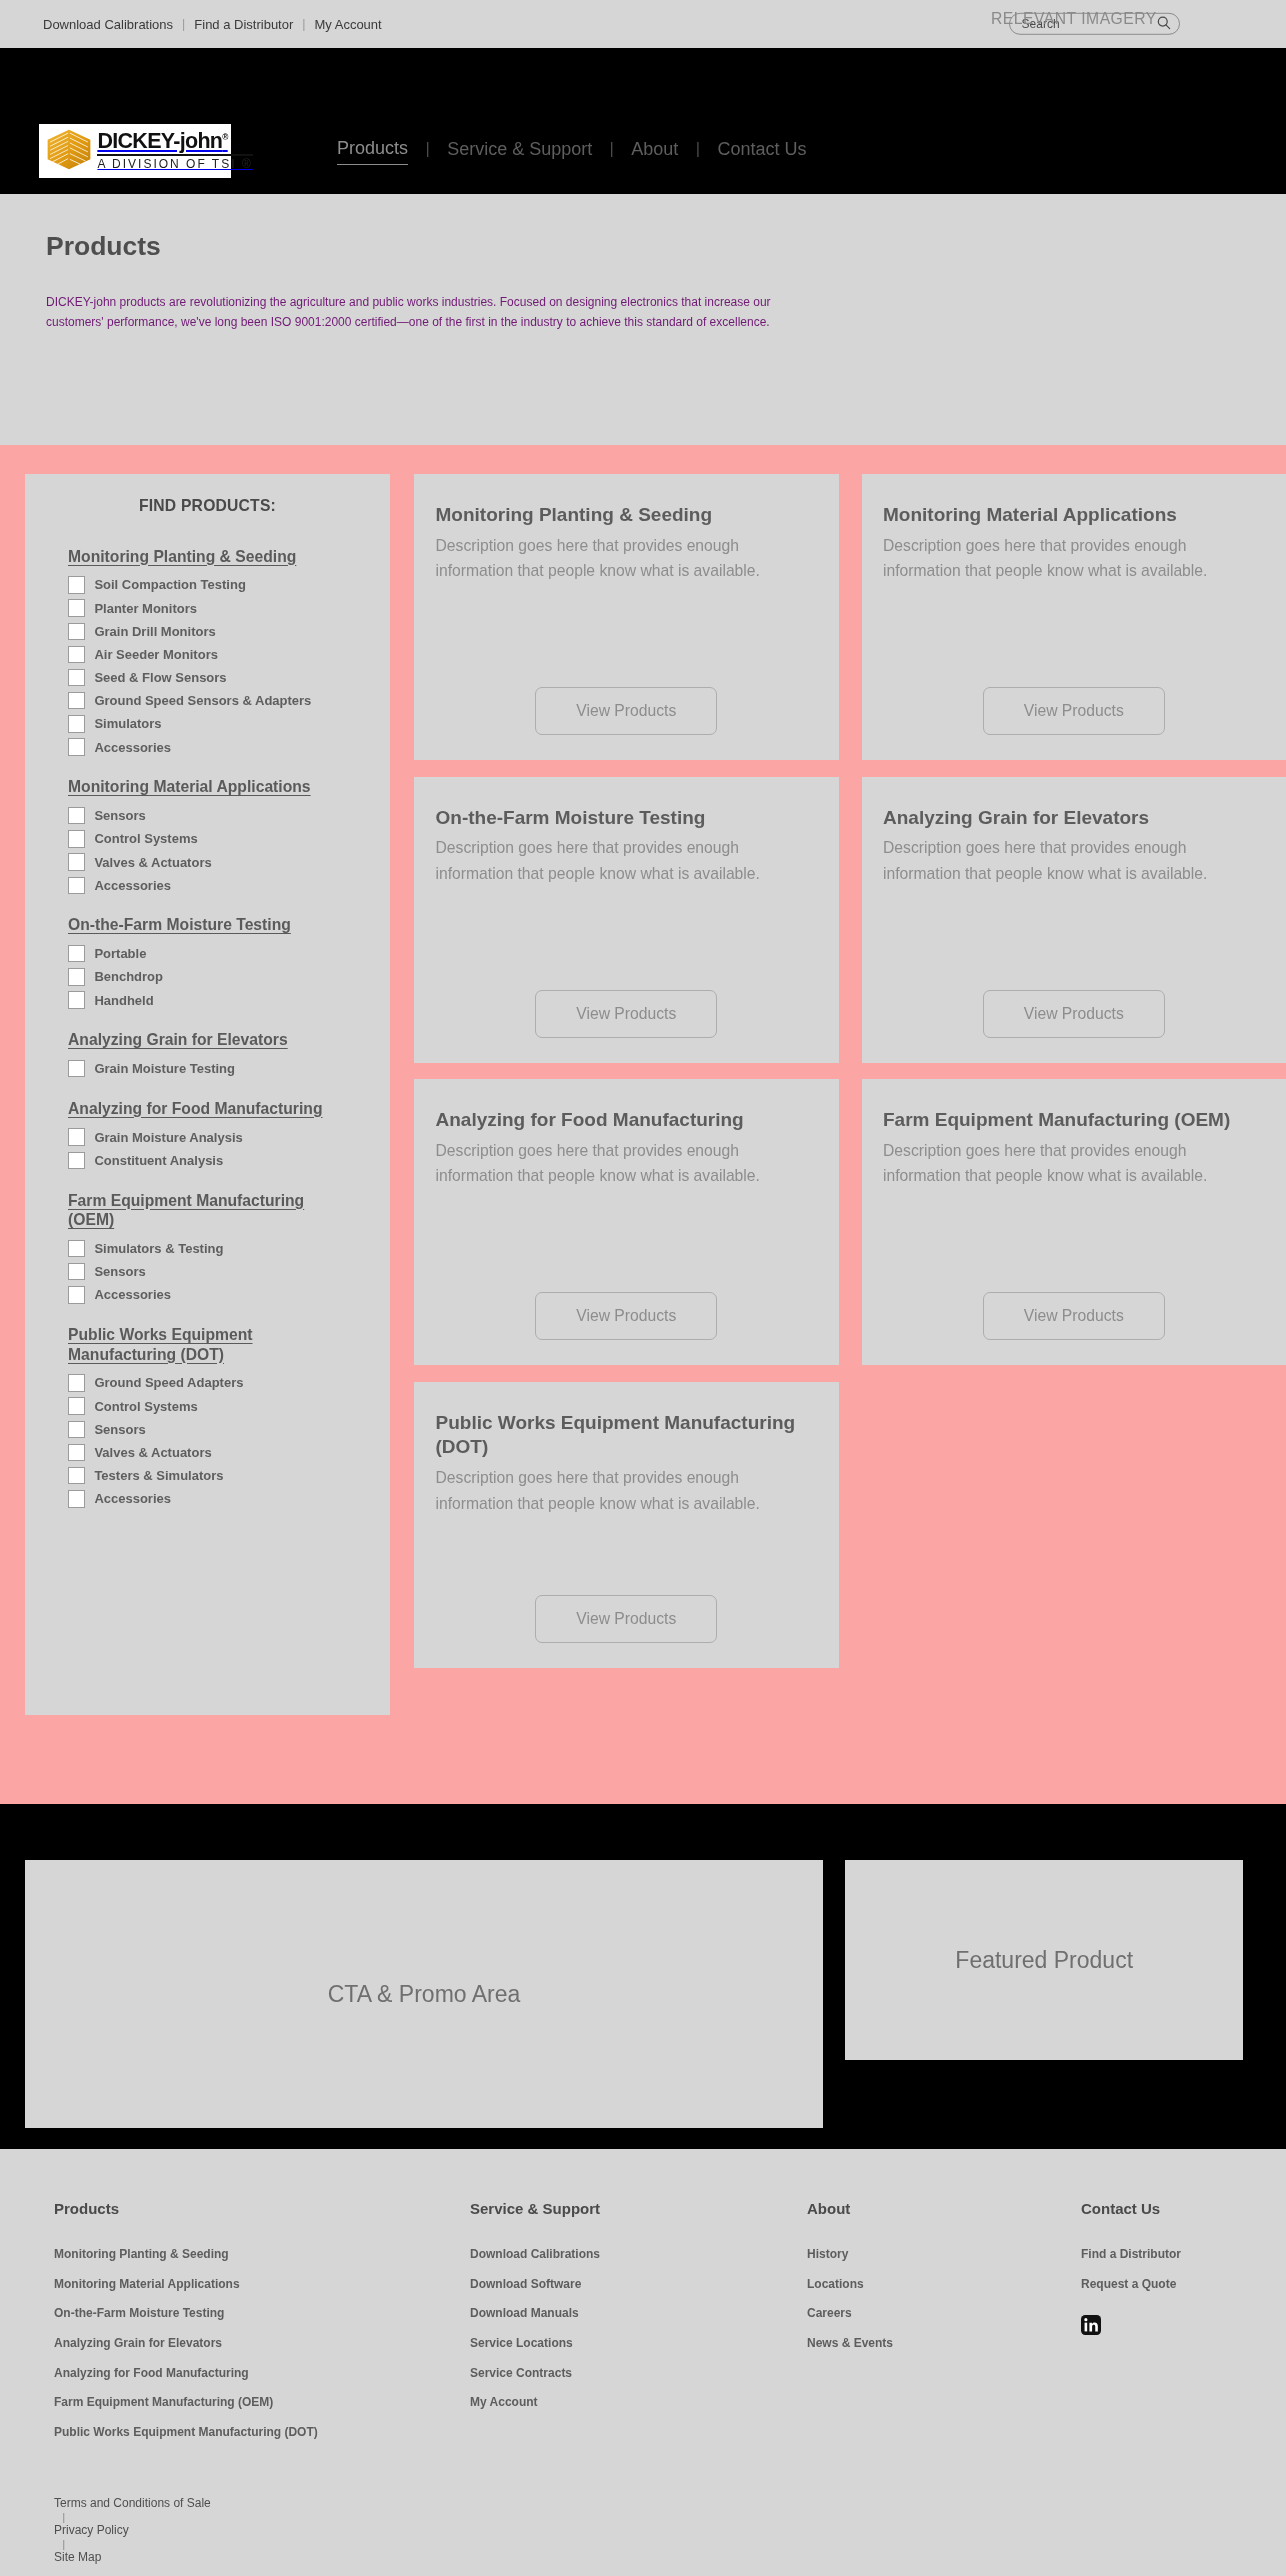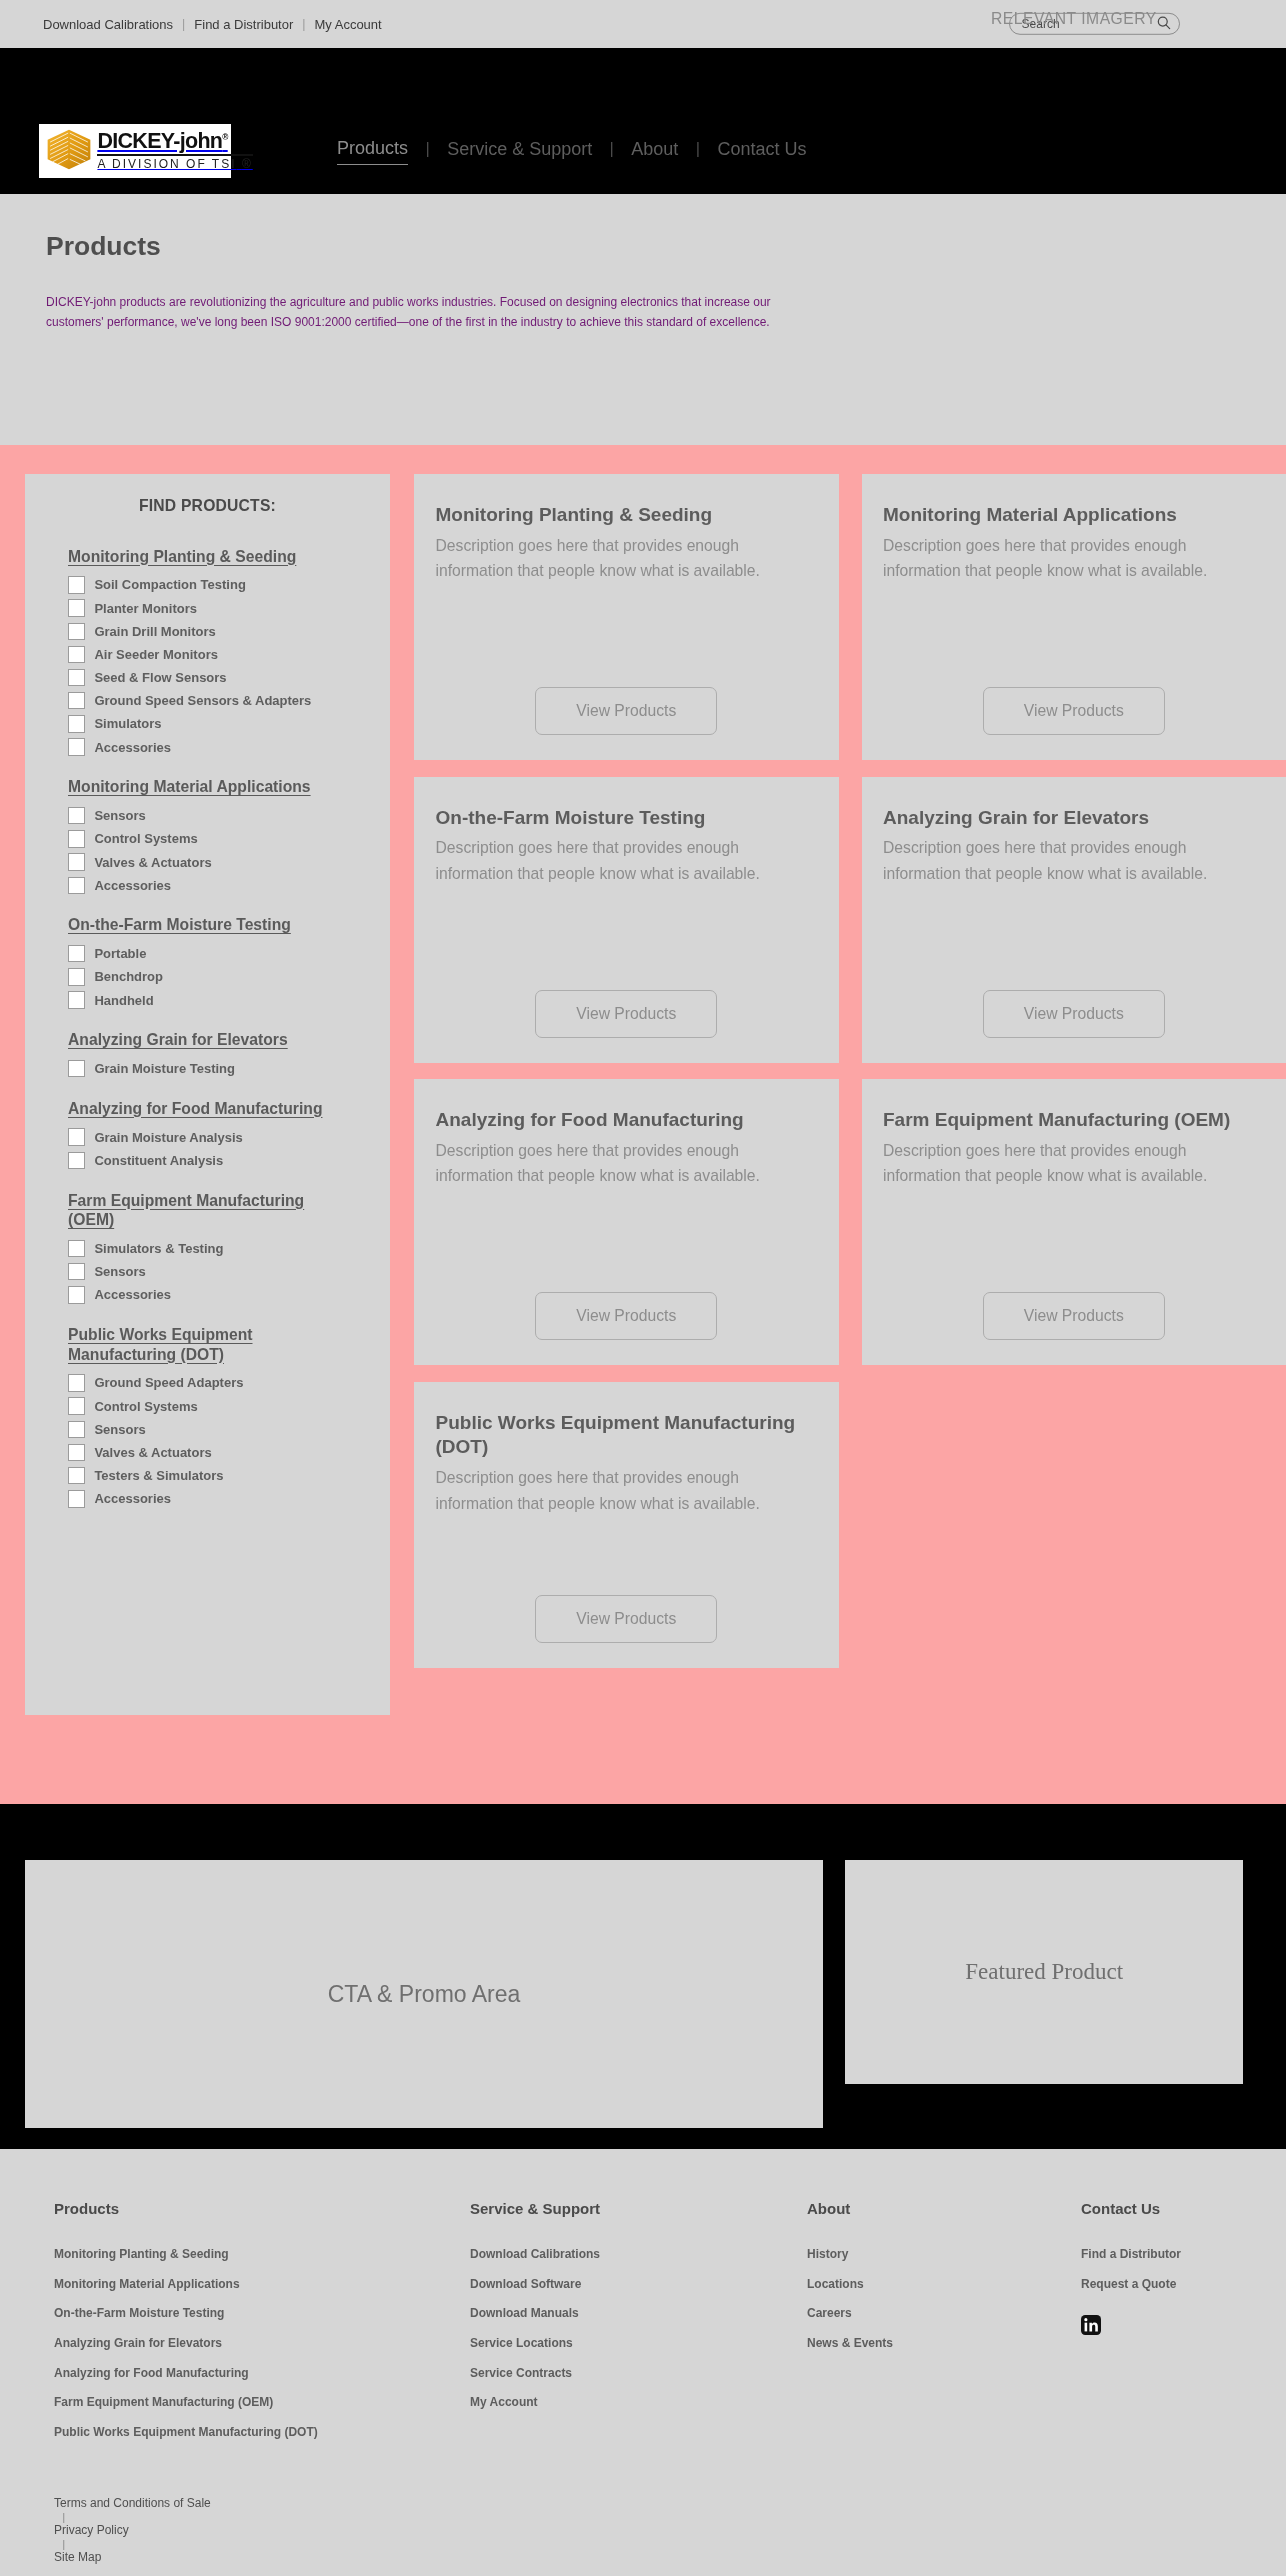--- a/index.html
+++ b/index.html
@@ -296,30 +296,29 @@
     height: 268px;
     background: #d6d6d6;
     display: flex;
     align-items: center;
     justify-content: center;
     font-size: 23px;
     color: #6f6f6f;
   }
   .promo-featured {
     flex: 1;
-    height: 224px;
+    height: 200px;
     background: #d6d6d6;
     display: flex;
     align-items: center;
     justify-content: center;
     text-align: center;
     font-size: 23px;
     color: #6f6f6f;
     line-height: 1.6;
-    font-family: Liberation Serif, serif;
   }
 
   
   .site-footer {
     background: #d6d6d6;
     padding: 51px 0 0 0;
   }
   .footer-cols {
     display: flex;
     padding: 0 54px 0 54px;

